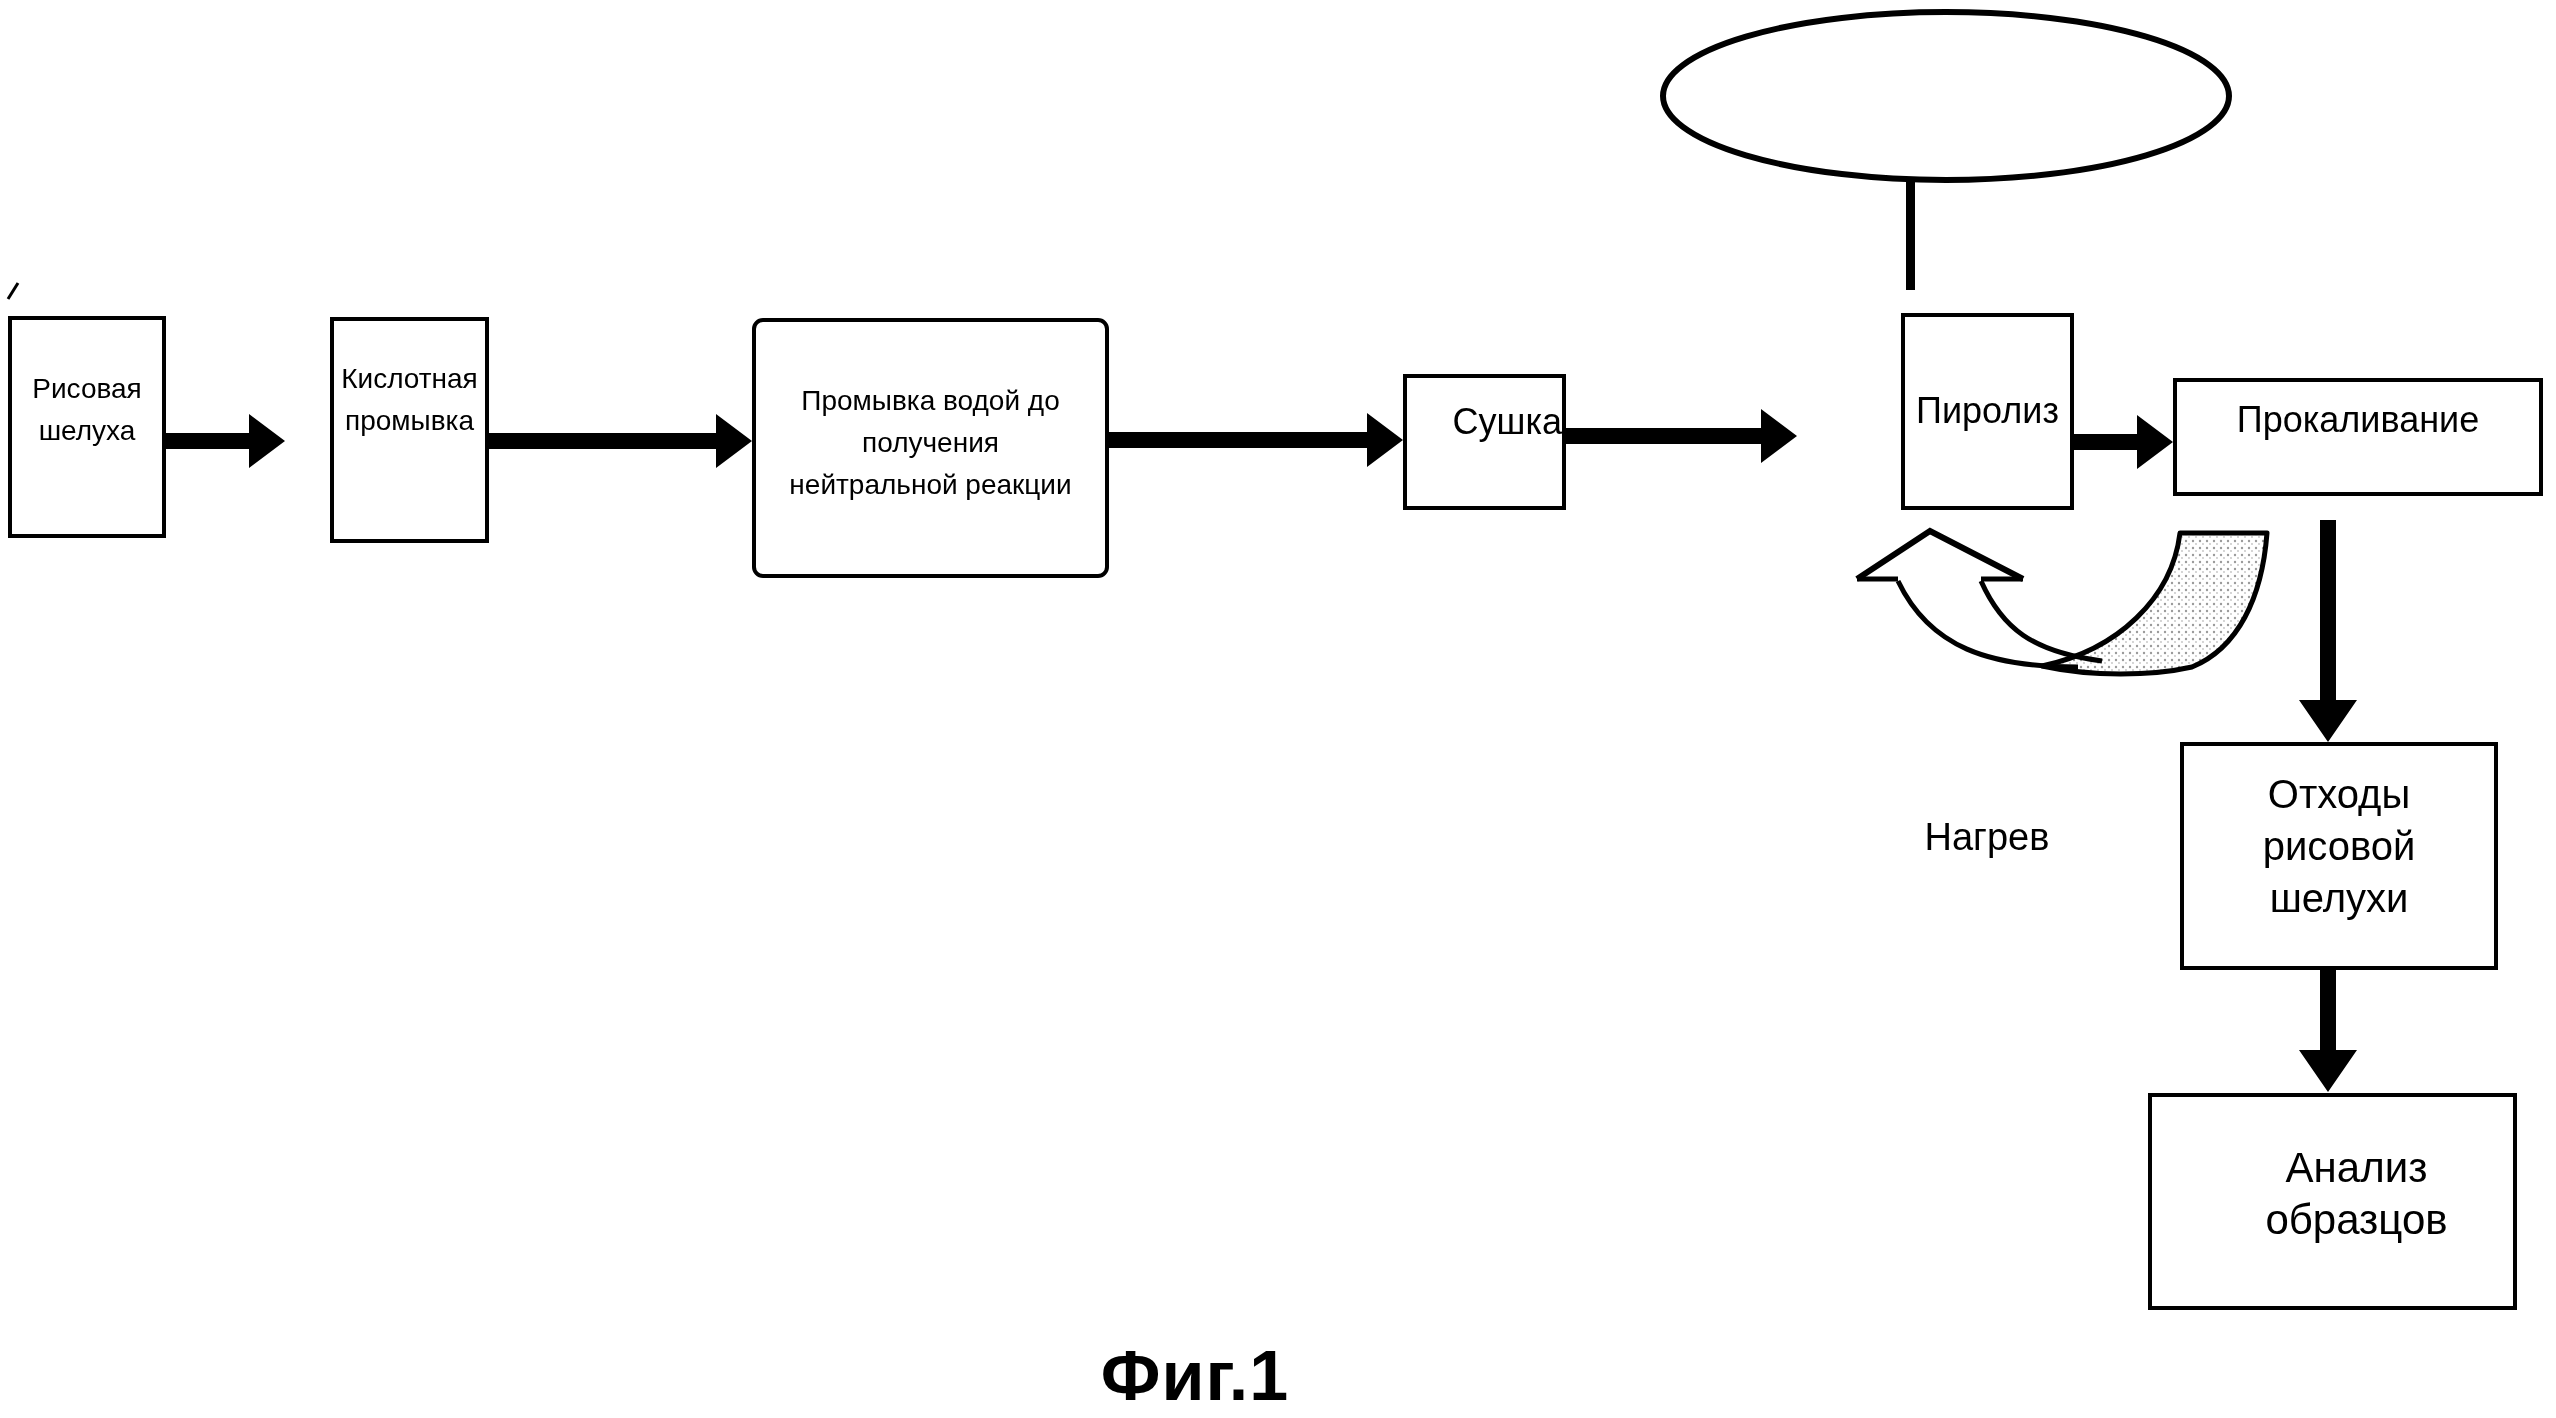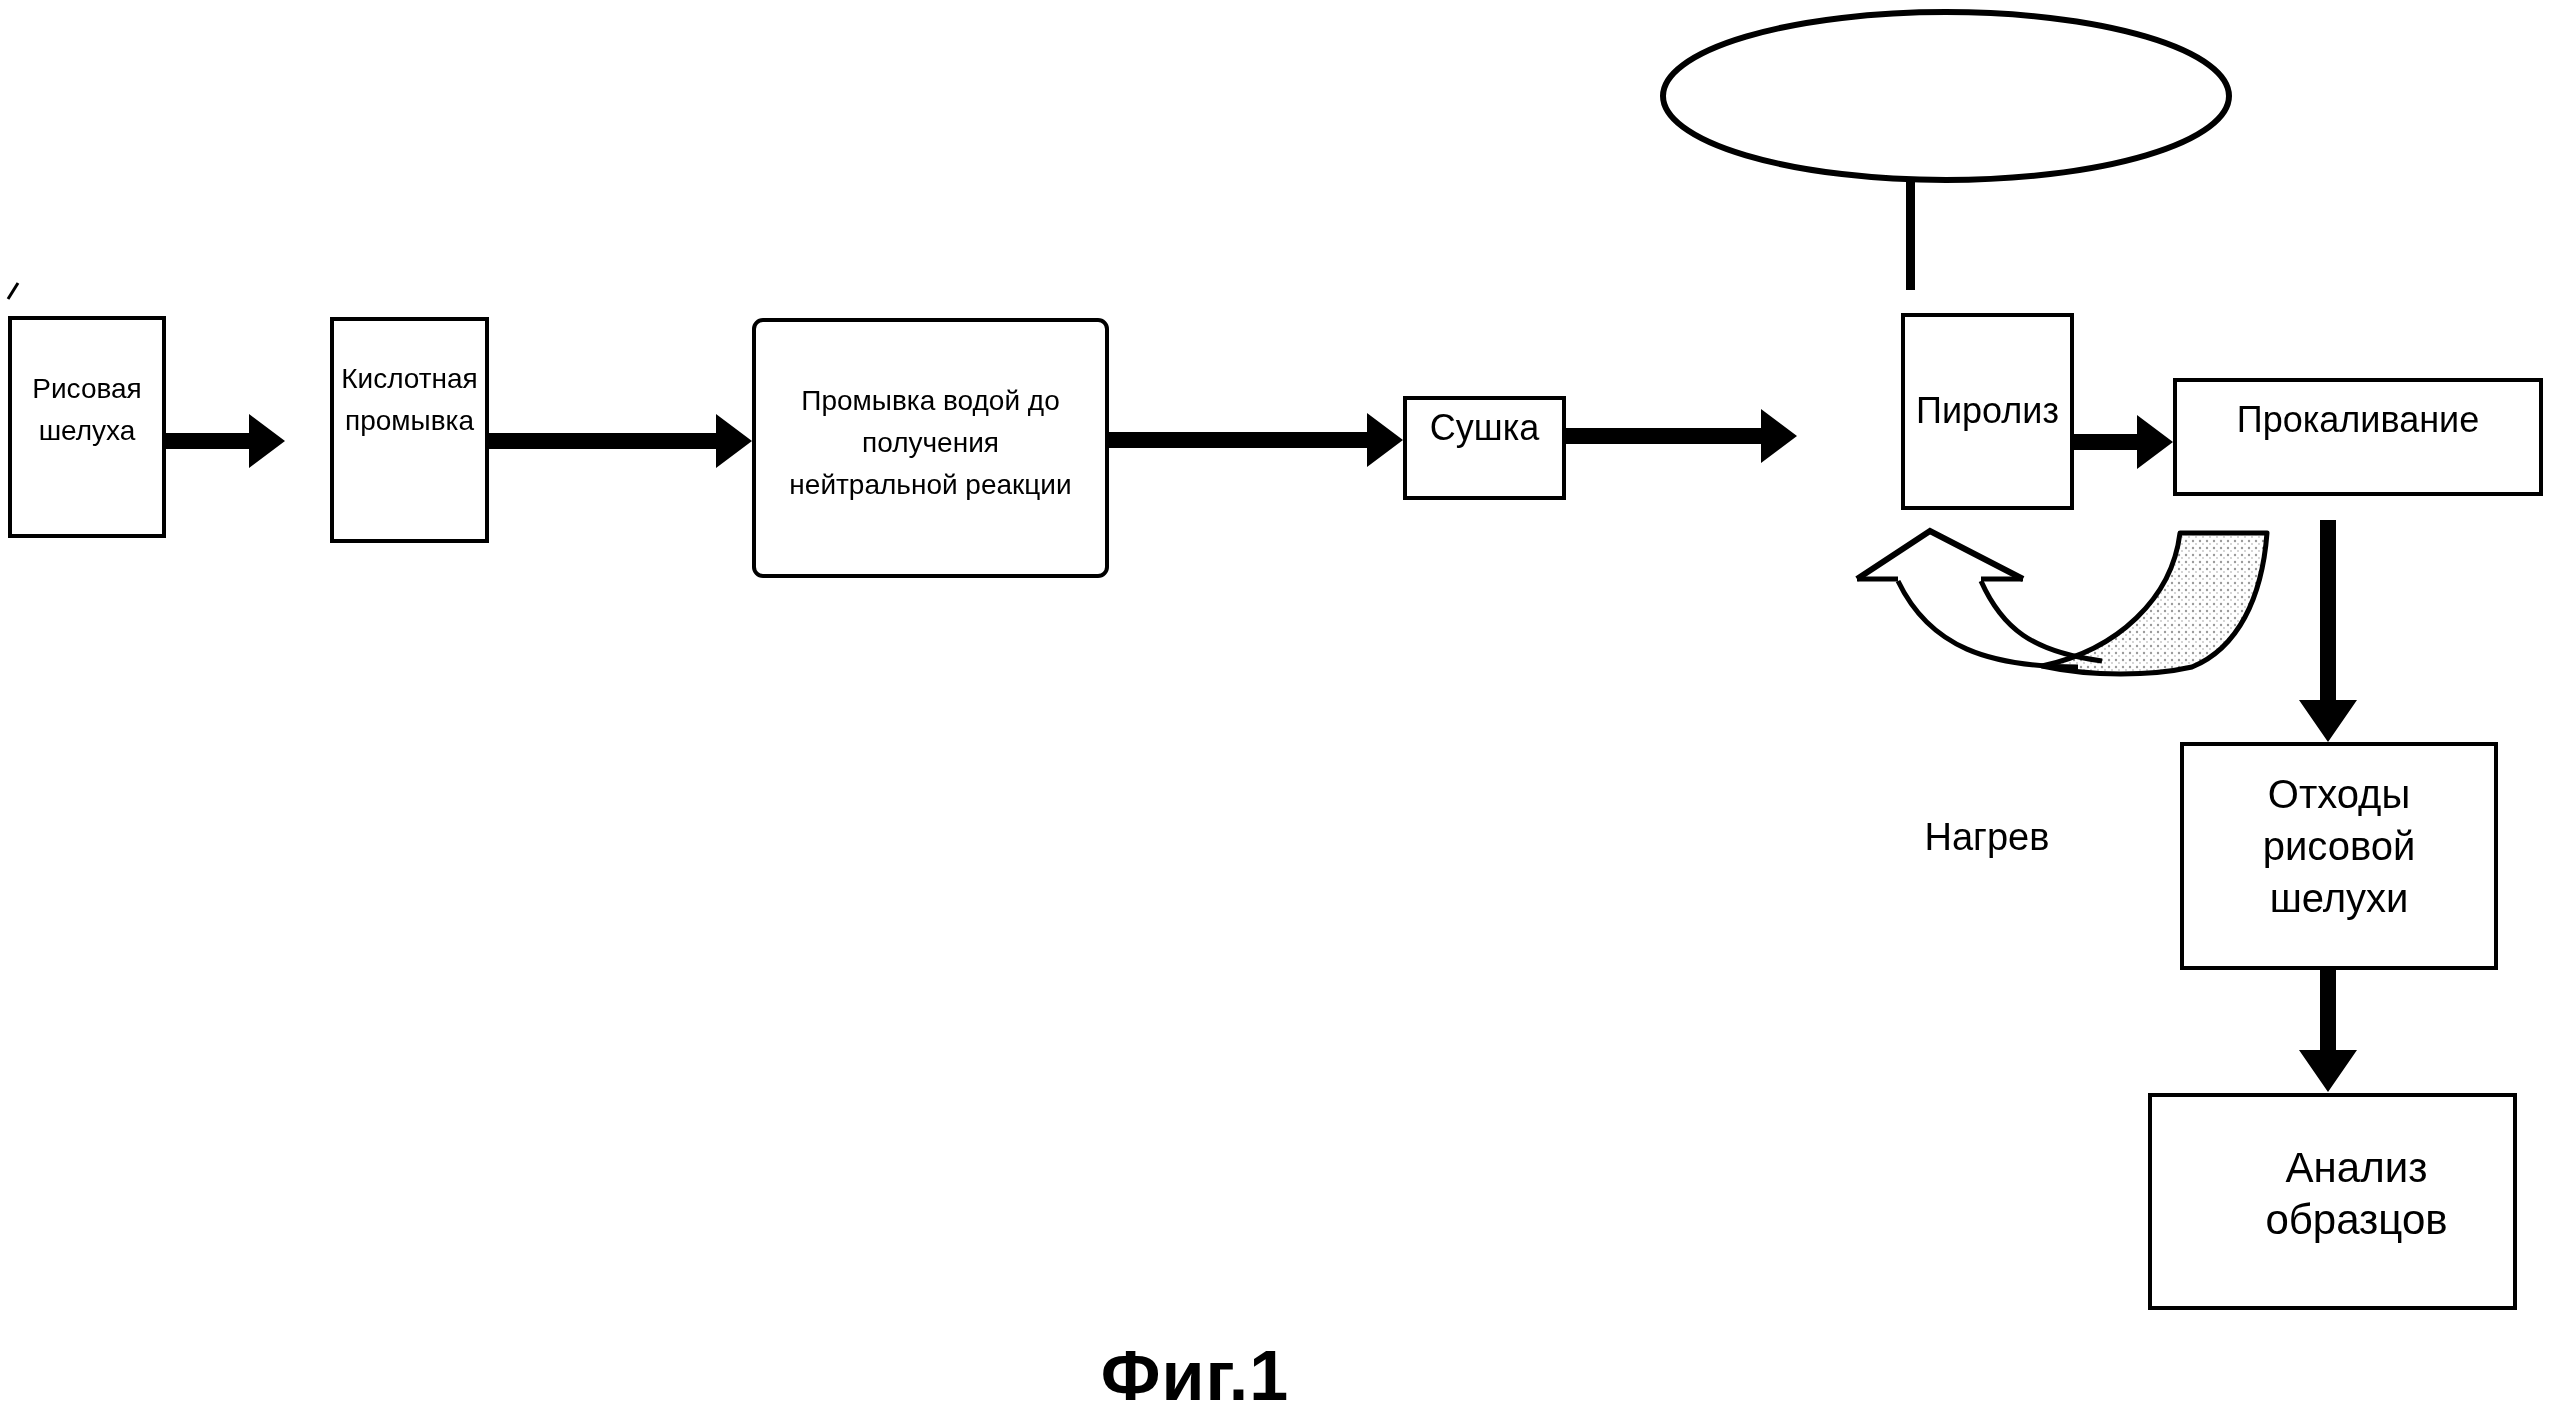--- a/index.html
+++ b/index.html
@@ -78,21 +78,21 @@
     <span class="txt" style="transform:translateY(-30px);">Кислотная
 промывка</span>
   </div>
 
   <div class="node fs34" style="left:752px;top:318px;width:357px;height:260px;border-radius:11px;">
     <span class="txt" style="transform:translateY(-5px);">Промывка водой до
 получения
 нейтральной реакции</span>
   </div>
 
-  <div class="node fs36" style="left:1403px;top:396px;width:163px;height:104px;">
+  <div class="node fs36" style="left:1403px;top:374px;width:163px;height:136px;justify-content:flex-end;">
     <span class="txt" style="transform:translateY(-20px);">Сушка</span>
   </div>
 
   <div class="node fs36" style="left:1901px;top:313px;width:173px;height:197px;">
     <span class="txt">Пиролиз</span>
   </div>
 
   <div class="node fs36" style="left:2173px;top:378px;width:370px;height:118px;">
     <span class="txt" style="transform:translateY(-17px);">Прокаливание</span>
   </div>

